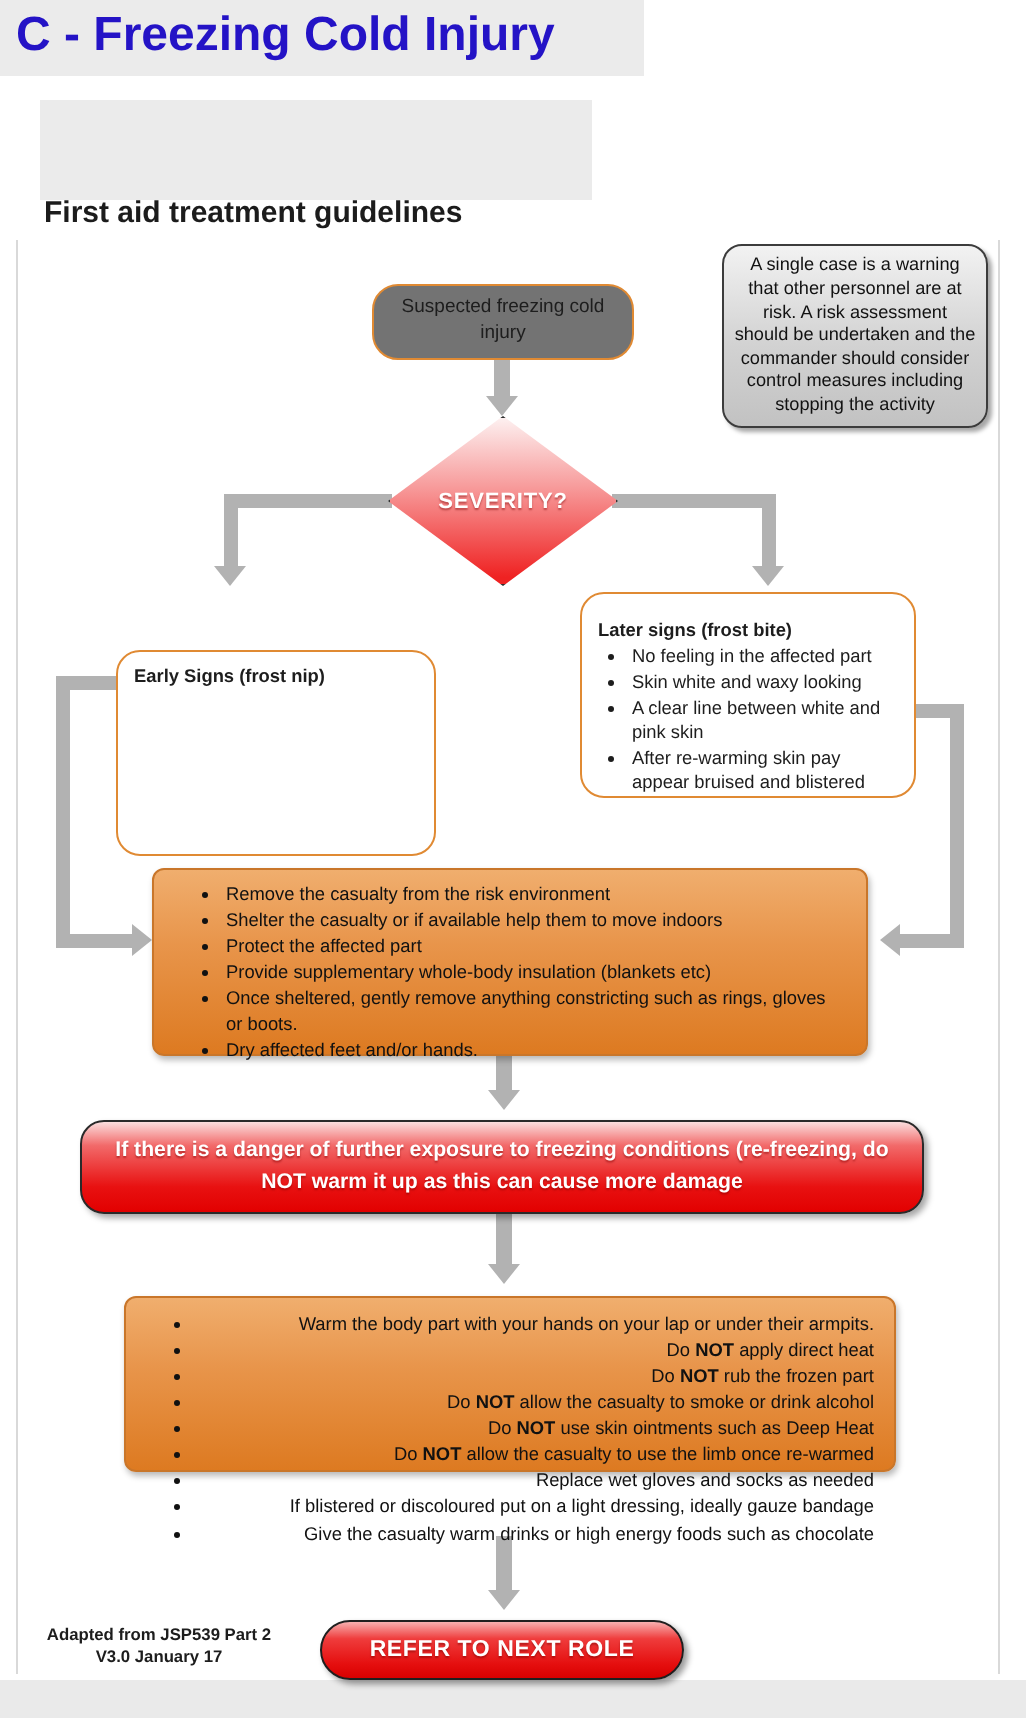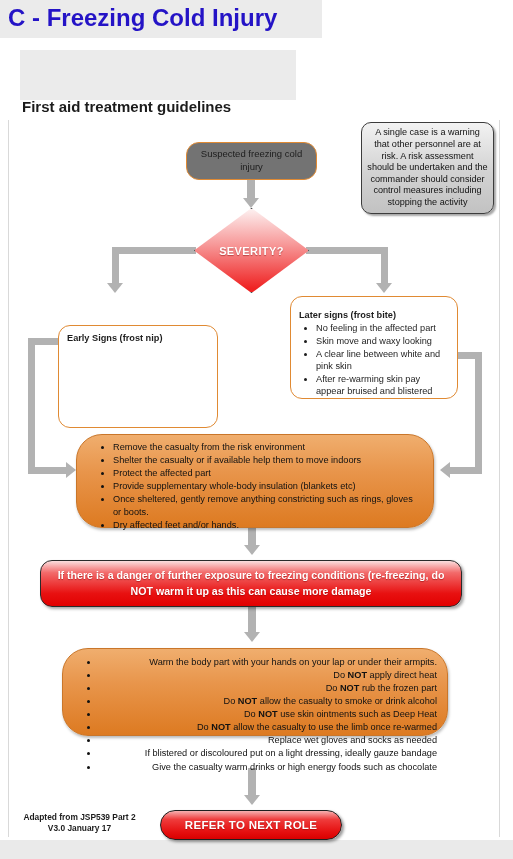--- a/index.html
+++ b/index.html
@@ -131,21 +131,21 @@
   }
   #early-signs { left: 58px; top: 296px; width: 160px; height: 103px; margin-top: 29px; }
   #later-signs { left: 290px; top: 296px; width: 168px; height: 103px; padding-top: 12px;}
   .signs-box .hdr { font-weight: bold; margin-bottom: 1px; }
   .signs-box ul { margin: 0; padding-left: 17px; }
   .signs-box li { margin: 0 0 0.5px 0; }
 
   
   .orange-box {
     border: 1.4px solid #c9762a;
-    border-radius: 26px;
+    border-radius: 6px;
     background: linear-gradient(180deg,#f0ae6e 0%, #e8954b 40%, #dd7a21 100%);
     box-shadow: 1px 2px 3px rgba(0,0,0,0.28);
     font-size: 9.2px;
     color: #111;
     line-height: 1.42;
     padding: 6px 10px;
   }
   .orange-box ul { margin: 0; padding-left: 26px; }
   .orange-box li { margin: 0; }
 
@@ -274,21 +274,21 @@
 </div>
 
 <div class="node signs-box" id="early-signs">
   <div class="hdr">Early Signs (frost nip)</div>
 </div>
 
 <div class="node signs-box" id="later-signs">
   <div class="hdr">Later signs (frost bite)</div>
   <ul>
       <li>No feeling in the affected part</li>
-      <li>Skin move and waxy looking</li>
+      <li>Skin white and waxy looking</li>
       <li>A clear line between white and pink skin</li>
       <li>After re-warming skin pay appear bruised and blistered</li>
     </ul>
 </div>
 
 <div class="node orange-box" id="treatment-box">
   <ul>
       <li>Remove the casualty from the risk environment</li>
       <li>Shelter the casualty or if available help them to move indoors</li>
       <li>Protect the affected part</li>

